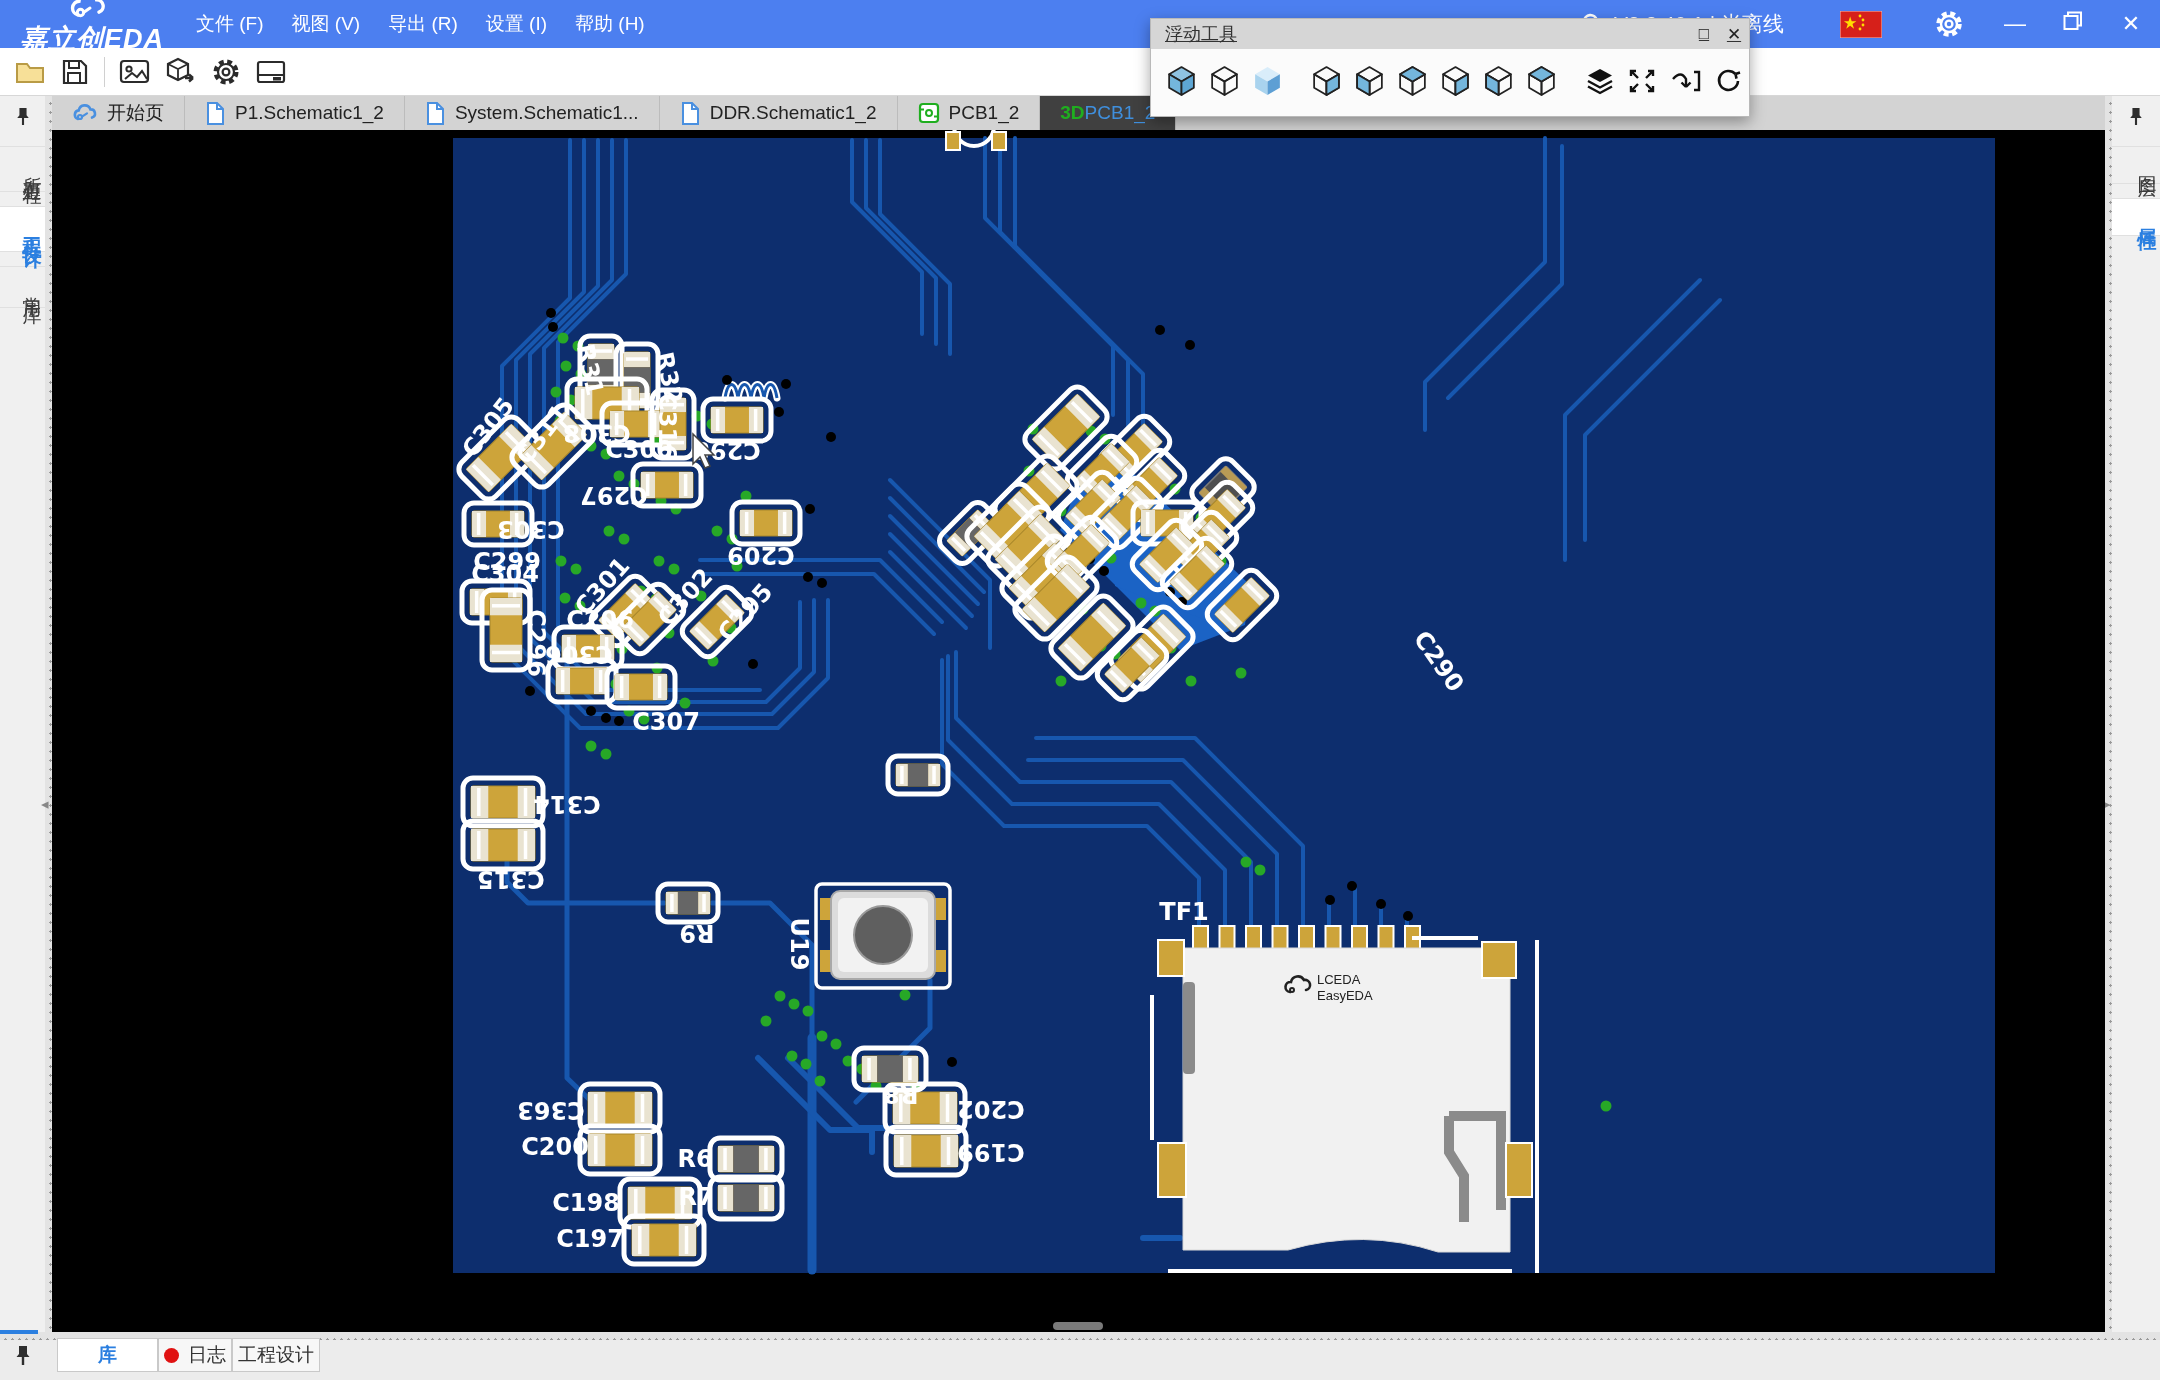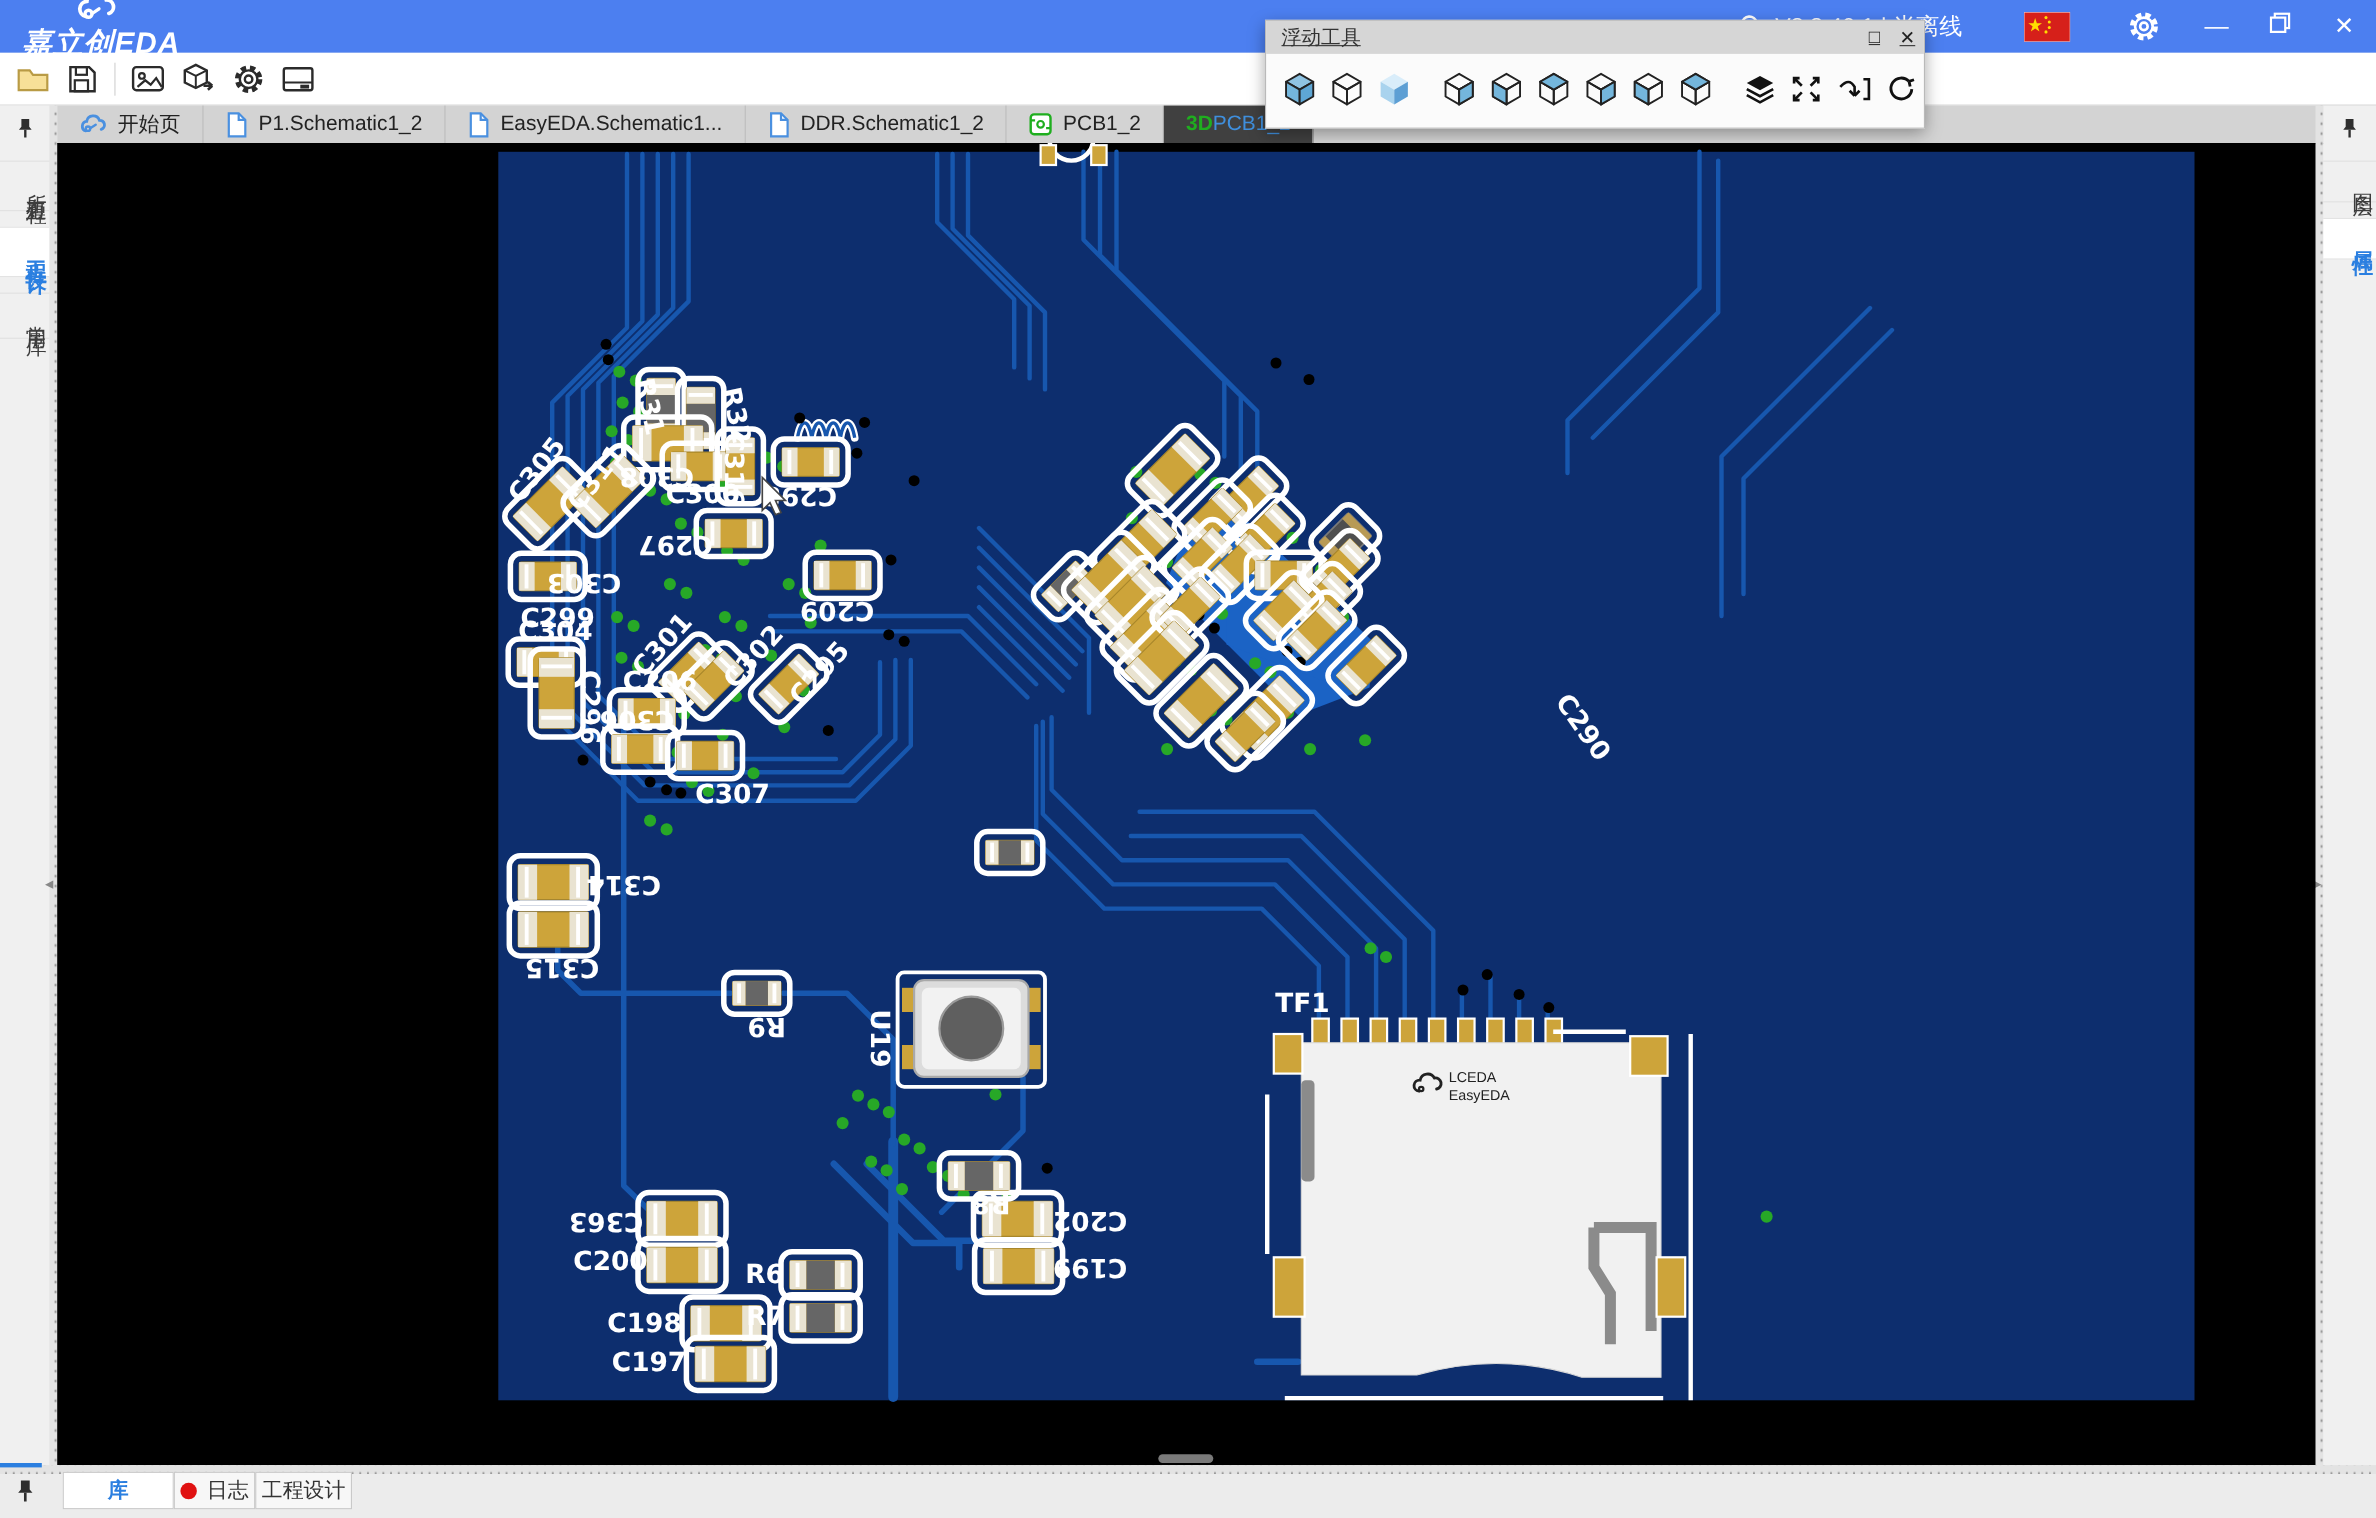--- a/index.html
+++ b/index.html
@@ -77,20 +77,27 @@
 
 <div id="topbar" class="abs">
   <div id="logo">
     <svg width="40" height="30" viewBox="0 0 40 30">
       <path d="M10,24 a7,7 0 0 1 1,-13.8 a9,9 0 0 1 17.6,-1.4 a6.4,6.4 0 0 1 2.4,12.4" fill="none" stroke="#fff" stroke-width="3.4" stroke-linecap="round"></path>
       <circle cx="12.5" cy="21.5" r="3.2" fill="none" stroke="#fff" stroke-width="3"></circle>
       <path d="M15.5,21.5 L22,17" stroke="#fff" stroke-width="3" stroke-linecap="round"></path>
     </svg>
     <span id="logo-text">嘉立创EDA</span>
   </div>
+  <div id="menus">
+      <span class="menu-item">文件 (F)</span>
+      <span class="menu-item">视图 (V)</span>
+      <span class="menu-item">导出 (R)</span>
+      <span class="menu-item">设置 (I)</span>
+      <span class="menu-item">帮助 (H)</span>
+    </div>
   <div id="topbar-right">
     <svg width="30" height="22" viewBox="0 0 30 22">
       <path d="M7,18 a5,5 0 0 1 0.8,-9.8 a6.6,6.6 0 0 1 13,-1 a4.8,4.8 0 0 1 1.8,9.2" fill="none" stroke="#fff" stroke-width="2.6" stroke-linecap="round"></path>
     </svg>
     <span id="version">V2.2.40.1 | 半离线</span>
     <svg id="flag" class="" width="42" height="27" viewBox="0 0 42 27">
       <rect x="0" y="0" width="42" height="27" fill="#d6201a" stroke="#f0c2c0" stroke-width="1"></rect>
       <polygon points="9,4 11,10 17,10 12,13.6 14,19.6 9,16 4,19.6 6,13.6 1,10 7,10" fill="#ffde00" transform="scale(0.78) translate(4,3)"></polygon>
       <circle cx="20" cy="5" r="1.4" fill="#ffde00"></circle>
         <circle cx="23" cy="9" r="1.4" fill="#ffde00"></circle>
@@ -171,21 +178,21 @@
         <path d="M3,2 h9 l6,6 v15 h-15 z" fill="#fff" stroke="#4a90e0" stroke-width="2"></path>
         <path d="M12,2 v6 h6" fill="none" stroke="#4a90e0" stroke-width="2"></path>
       </svg>
       <span>P1.Schematic1_2</span>
     </div>
     <div class="tab">
       <svg width="21" height="25" viewBox="0 0 21 25">
         <path d="M3,2 h9 l6,6 v15 h-15 z" fill="#fff" stroke="#4a90e0" stroke-width="2"></path>
         <path d="M12,2 v6 h6" fill="none" stroke="#4a90e0" stroke-width="2"></path>
       </svg>
-      <span>EasyEDA.Schematic1...</span>
+      <span>System.Schematic1...</span>
     </div>
     <div class="tab">
       <svg width="21" height="25" viewBox="0 0 21 25">
         <path d="M3,2 h9 l6,6 v15 h-15 z" fill="#fff" stroke="#4a90e0" stroke-width="2"></path>
         <path d="M12,2 v6 h6" fill="none" stroke="#4a90e0" stroke-width="2"></path>
       </svg>
       <span>DDR.Schematic1_2</span>
     </div>
     <div class="tab">
       <svg width="22" height="22" viewBox="0 0 22 22">

